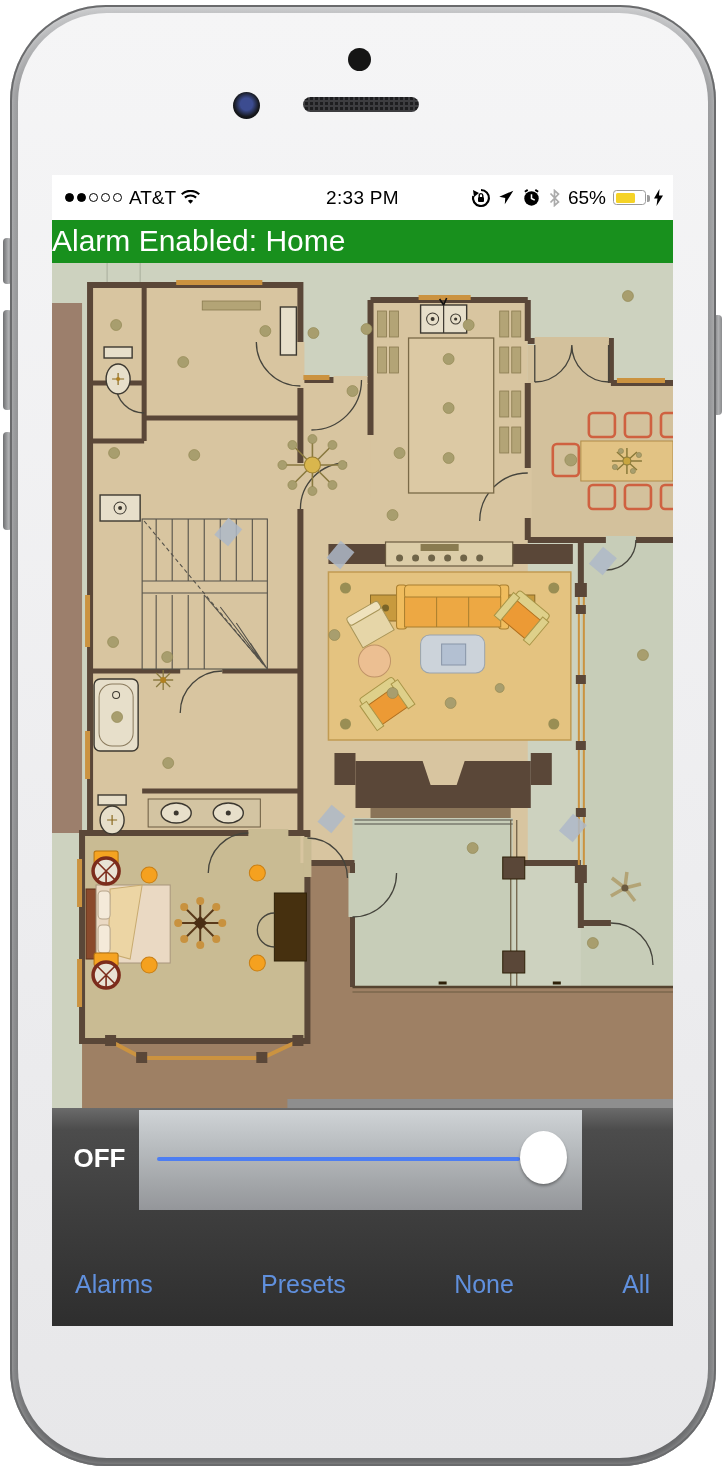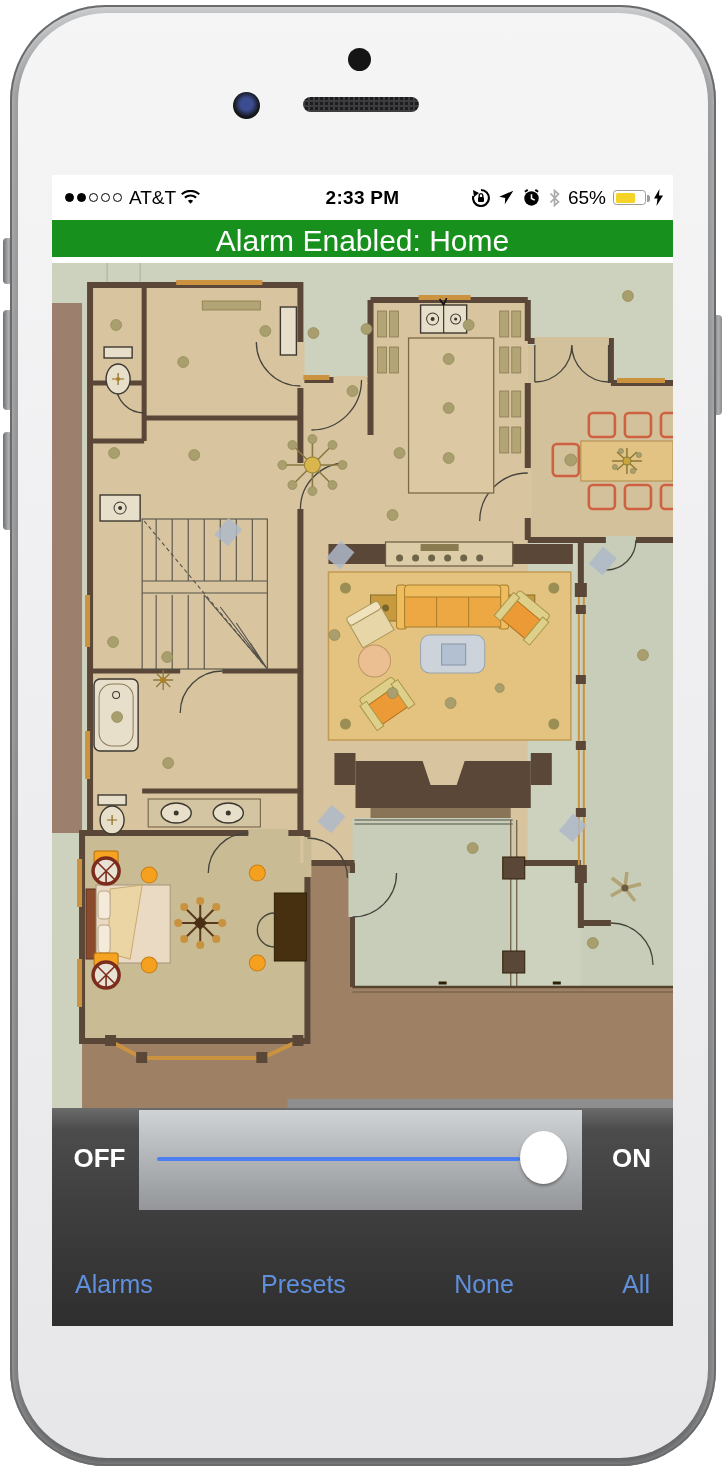--- a/index.html
+++ b/index.html
@@ -24,29 +24,29 @@
   
   .screen{position:absolute;left:52px;top:175px;width:621px;height:1151px;background:#fff;overflow:hidden;}
 
   
   .status{position:absolute;top:0;left:0;width:100%;height:45px;background:#fff;color:#000;
     display:flex;align-items:center;font-size:19px;}
   .st-left{display:flex;align-items:center;margin-left:13px;gap:4px;}
   .sigdots{display:flex;align-items:center;gap:3px;margin-right:3px;}
   .sig{width:9px;height:9px;border:1.5px solid #000;border-radius:50%;display:inline-block;}
   .sig.f{background:#000;}
-  .st-time{position:absolute;left:50%;transform:translateX(-50%);font-weight:700;letter-spacing:.3px;}
+  .st-time{position:absolute;left:50%;transform:translateX(-50%);font-weight:400;letter-spacing:.3px;}
   .st-right{position:absolute;right:9px;top:0;height:45px;display:flex;align-items:center;gap:7px;}
   .batt{position:relative;width:33px;height:15px;border:1.5px solid #9a9a9a;border-radius:3.5px;}
   .batt .bfill{position:absolute;left:1.5px;top:1.5px;bottom:1.5px;width:60%;border-radius:1.5px;background:var(--battery-yellow,#f5d327);}
   .batt:after{content:"";position:absolute;right:-5px;top:3.5px;width:3.5px;height:7px;background:#9a9a9a;border-radius:0 2px 2px 0;}
 
   
-  .banner{position:absolute;top:45px;left:0;width:100%;height:37px;background:var(--banner-green,#18901d);
-    color:#fff;font-size:30px;text-align:center;line-height:42px;}
+  .banner{position:absolute;top:45px;left:0;width:100%;height:43px;background:var(--banner-green,#18901d);
+    color:#fff;font-size:30px;text-align:left;line-height:42px;}
 
   
   .fp{position:absolute;top:88px;left:0;}
 
   
   .controls{position:absolute;top:933px;left:0;width:100%;height:218px;
     background:linear-gradient(180deg,#6b6b6b 0%,#4c4c4c 10%,#3f3f3f 45%,#2e2e2e 100%);}
   .off-lab,.on-lab{position:absolute;top:0;height:101px;display:flex;align-items:center;justify-content:center;
     color:#fff;font-size:26px;font-weight:600;padding-left:8px;}
   .off-lab{left:0;width:87px;}
@@ -460,21 +460,20 @@
         <rect class="diam" x="511" y="554" width="18" height="22" transform="rotate(40 520 565)"></rect>
       </g>
     </svg>
 
     <div class="controls">
       <div class="off-lab">OFF</div>
       <div class="sliderpanel">
         <div class="track"></div>
         <div class="thumb" id="thumb" style="left: 381px;"></div>
       </div>
-      <div class="on-lab">ON</div>
       <div class="linksrow">
         <a href="#">Alarms</a>
         <a href="#">Presets</a>
         <a href="#">None</a>
         <a href="#">All</a>
       </div>
     </div>
 
   </div>
 </div>

